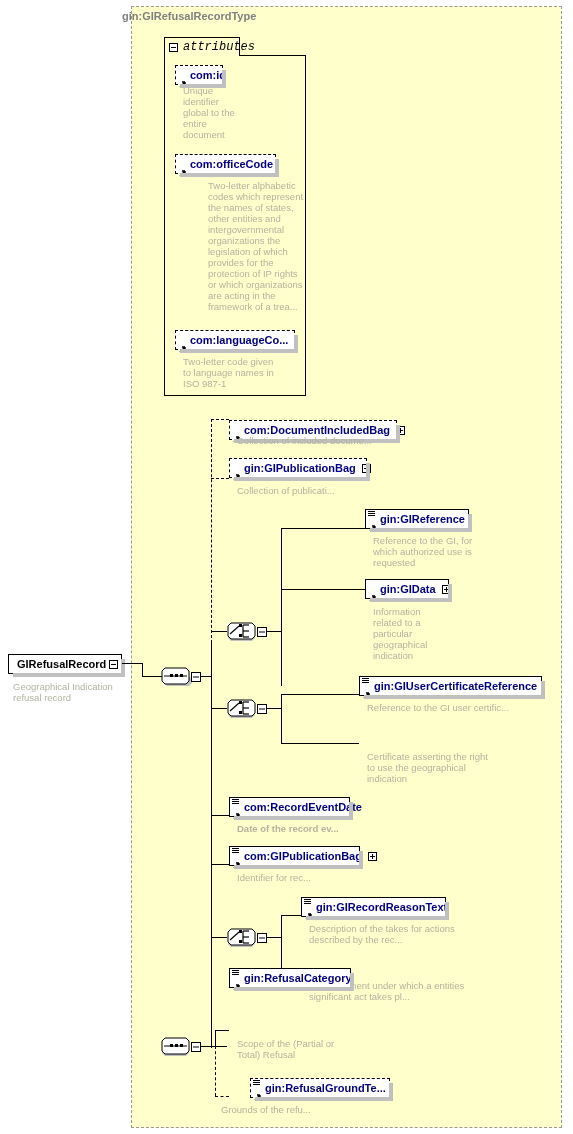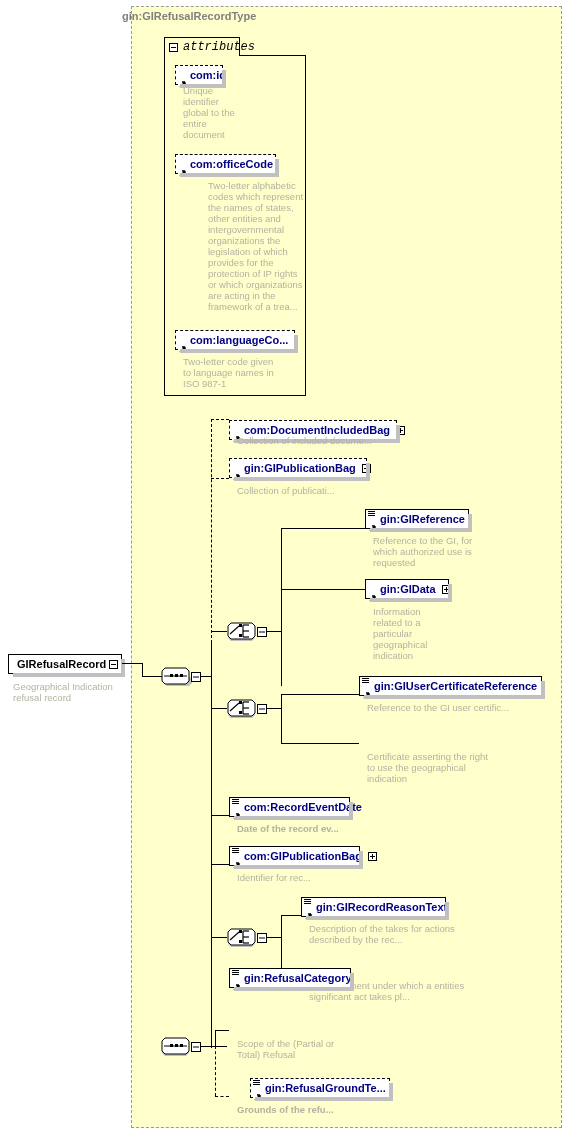--- a/index.html
+++ b/index.html
@@ -508,15 +508,15 @@
         <i></i>
       </span>
     <span class="ref-arrow">
       <svg width="8" height="8" viewBox="0 0 8 8">
           <path d="M1 7 L6 2 M6 2 L3 2 M6 2 L6 5" stroke="#000" stroke-width="1.4" fill="none"></path>
         </svg>
     </span>
     <span class="node-label">gin:RefusalGroundTe...</span>
     <span class="side-shadow"></span>
   </div>
-  <div class="doc" style="left:237px; top:1104px; width:160px;font-weight:bold;">Grounds of the refu...</div>
+  <div class="doc" style="left:221px; top:1104px; width:160px;">Grounds of the refu...</div>
 
 </div>
 
 </body></html>

